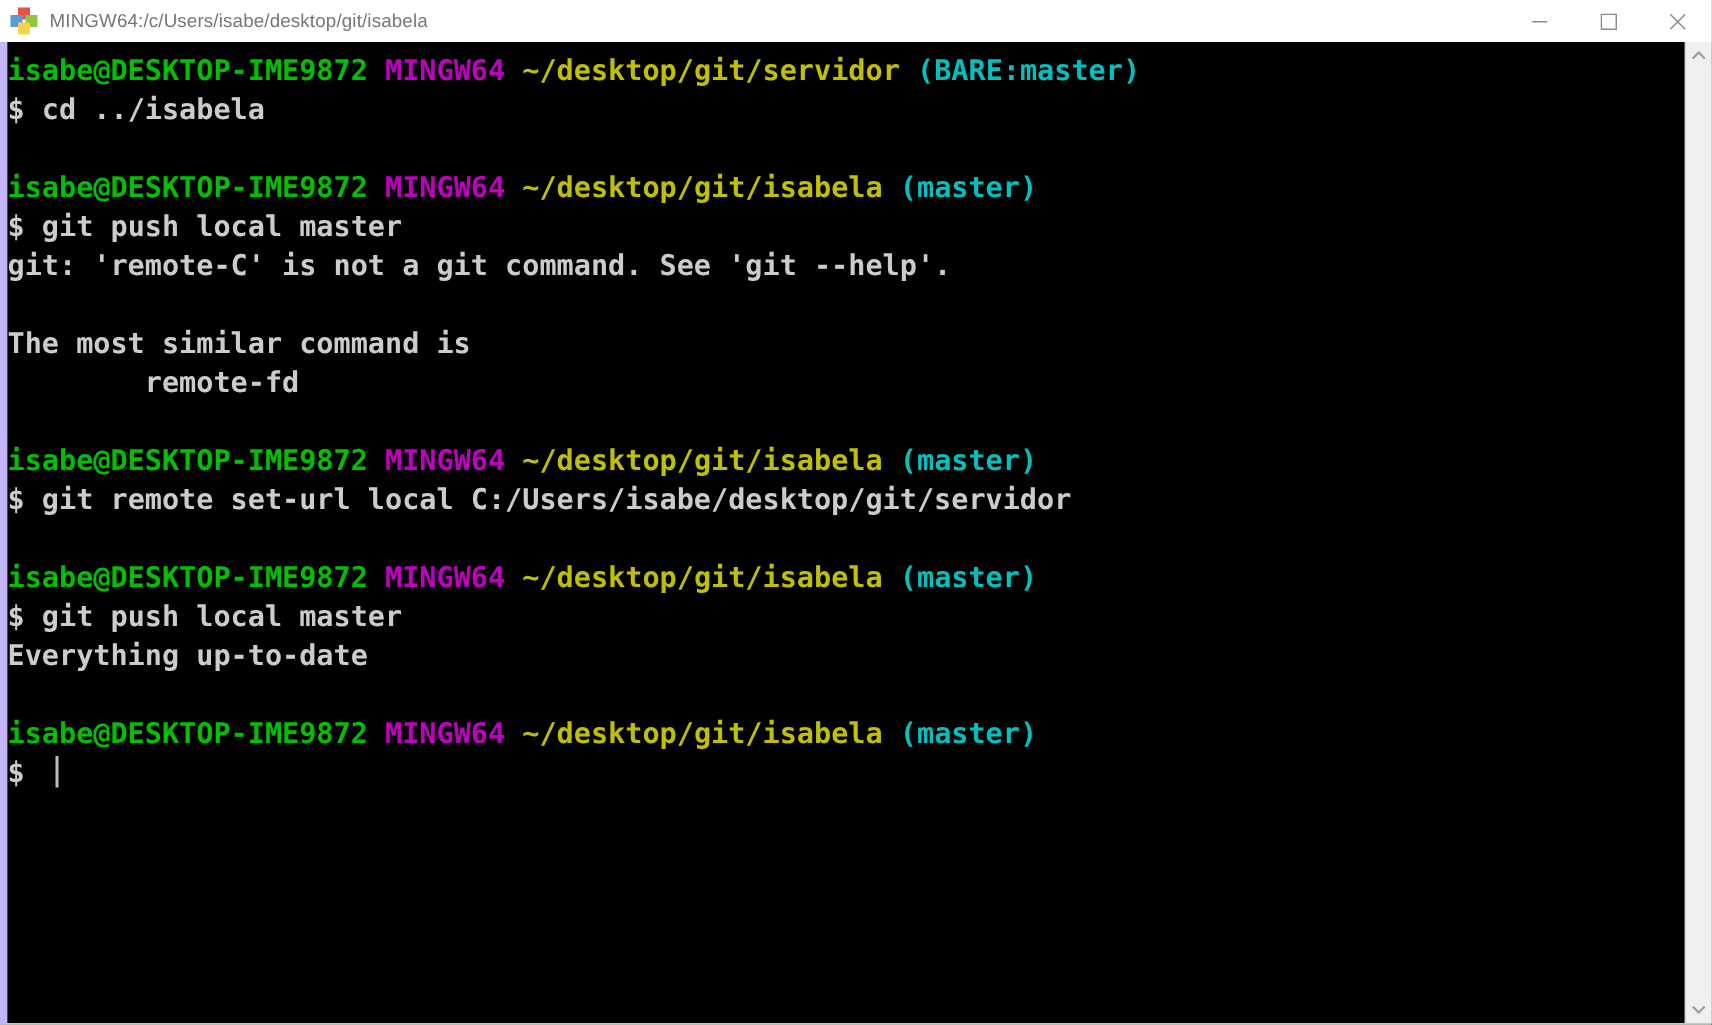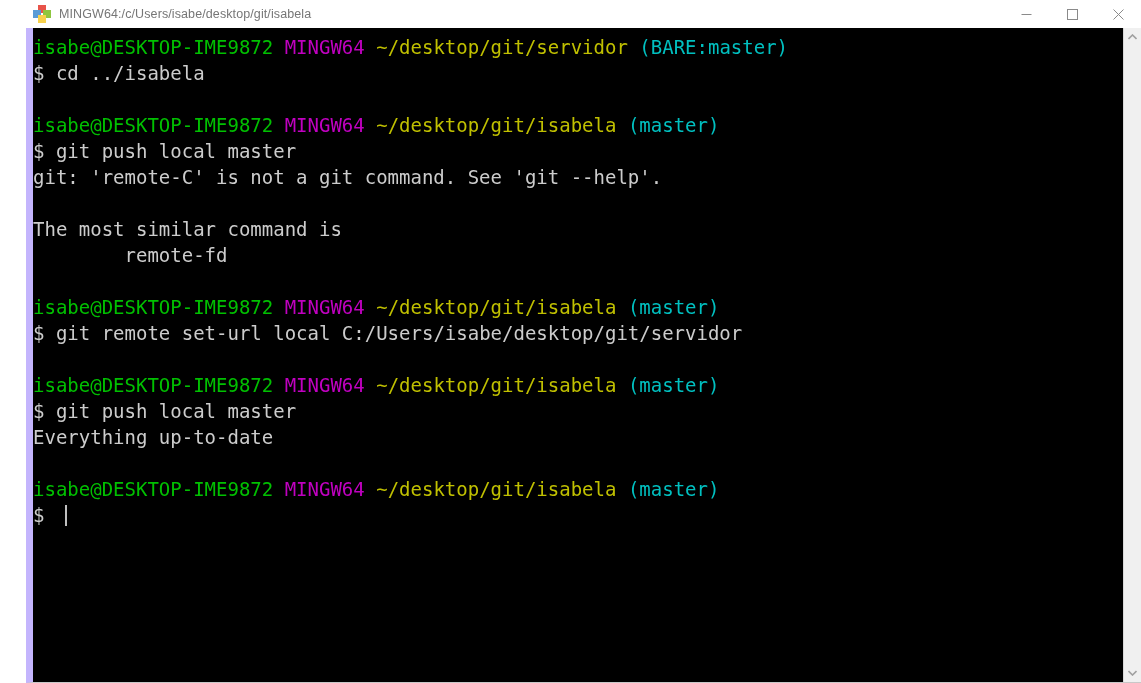--- a/index.html
+++ b/index.html
@@ -12,21 +12,20 @@
     font-family: "Liberation Sans", sans-serif;
   }
 
   #window {
     width: 1141px;
     height: 683px;
     position: relative;
     background: #ffffff;
     display: flex;
     flex-direction: column;
-    padding-left: 26px;
   }
 
   
   #titlebar {
     height: 28px;
     flex: 0 0 28px;
     background: #ffffff;
     display: flex;
     align-items: center;
     position: relative;
@@ -78,23 +77,24 @@
     cursor: default;
   }
   .winbtn svg { display: block; }
 
   
   #body-area {
     flex: 1 1 auto;
     display: flex;
     background: #15803d;
     position: relative;
-    border-left: 7px solid #c4b5fd;
+    border-left: 5px solid #c4b5fd;
     border-bottom: 1px solid #c8c8c8;
     min-height: 0;
+    font-weight: bold;
   }
 
   #terminal {
     flex: 1 1 auto;
     background: #000000;
     overflow: hidden;
     position: relative;
     padding-top: 6px;
   }
 

